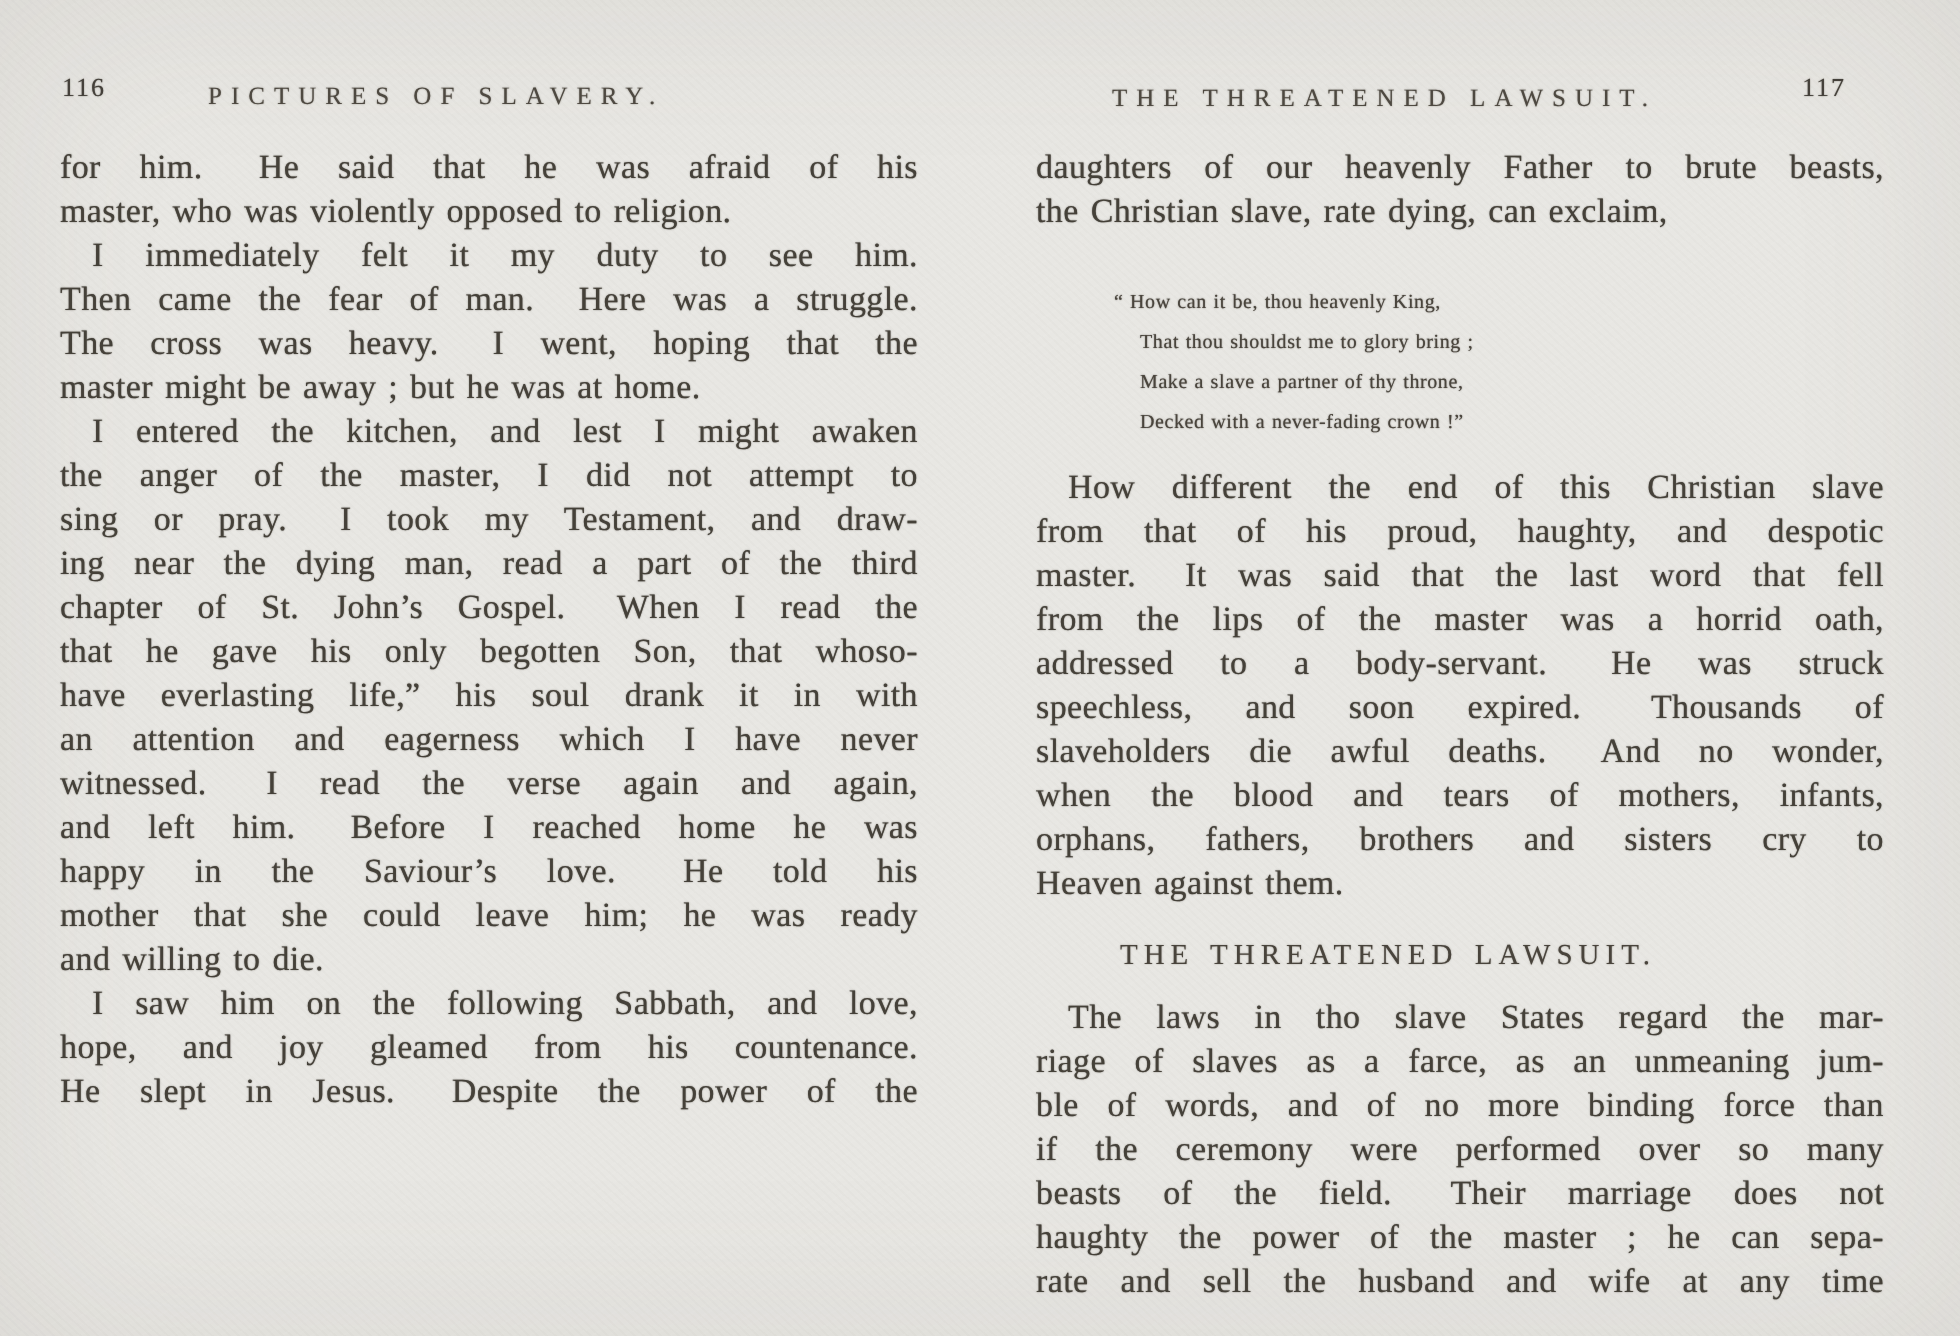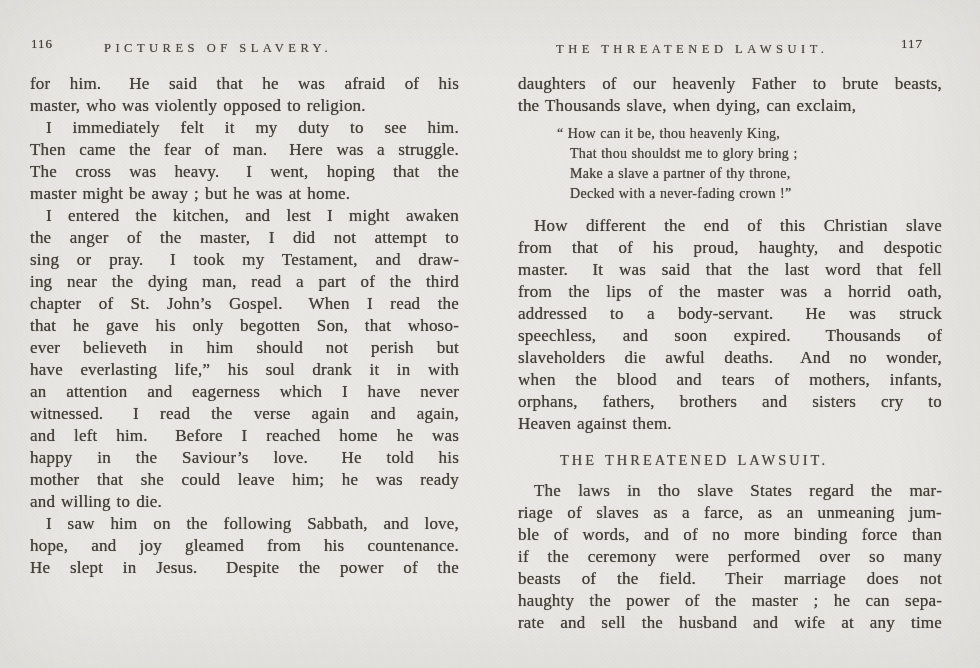--- a/index.html
+++ b/index.html
@@ -31,21 +31,21 @@
     text-shadow:0 0 0.7px rgba(68,64,56,0.85);
   }
   #left-col{left:30px;top:73px;width:429px;}
   #right-col{left:518px;top:73px;width:424px;}
   .line{
     line-height:22px;text-align:justify;text-align-last:justify;
   }
   .line.ragged{text-align-last:left;}
   .line.indent{text-indent:16px;}
   .poem{
-    font-size:14px;padding-left:52px;margin-top:7px;
+    font-size:10px;padding-left:52px;margin-top:25px;
     word-spacing:0.5px;letter-spacing:0.3px;color:#4a453d;
   }
   .poem .line{line-height:20px;text-align:left;text-align-last:auto;}
   .poem .line:first-child{margin-left:-13px;}
   .body-block{margin-top:11px;}
   .section-heading{
     font-size:14.5px;font-weight:normal;letter-spacing:3px;
     text-align:center;margin:14px 72px 0 0;line-height:22px;color:#49443c;
     text-shadow:0 0 0.8px rgba(80,74,64,0.6);
   }
@@ -65,42 +65,41 @@
         <div class="line indent">I immediately felt it my duty to see him.</div>
         <div class="line">Then came the fear of man.  Here was a struggle.</div>
         <div class="line">The cross was heavy.  I went, hoping that the</div>
         <div class="line ragged">master might be away ; but he was at home.</div>
         <div class="line indent">I entered the kitchen, and lest I might awaken</div>
         <div class="line">the anger of the master, I did not attempt to</div>
         <div class="line">sing or pray.  I took my Testament, and draw-</div>
         <div class="line">ing near the dying man, read a part of the third</div>
         <div class="line">chapter of St. John’s Gospel.  When I read the</div>
         <div class="line">that he gave his only begotten Son, that whoso-</div>
-        <div class="line">ever believeth in him should not perish but</div>
         <div class="line">have everlasting life,” his soul drank it in with</div>
         <div class="line">an attention and eagerness which I have never</div>
         <div class="line">witnessed.  I read the verse again and again,</div>
         <div class="line">and left him.  Before I reached home he was</div>
         <div class="line">happy in the Saviour’s love.  He told his</div>
         <div class="line">mother that she could leave him; he was ready</div>
         <div class="line ragged">and willing to die.</div>
         <div class="line indent">I saw him on the following Sabbath, and love,</div>
         <div class="line">hope, and joy gleamed from his countenance.</div>
         <div class="line">He slept in Jesus.  Despite the power of the</div>
       </div>
   </div>
 
   <div>
     <div class="head" style="left:556px;top:42px;">THE THREATENED LAWSUIT.</div>
     <div class="pagenum" style="left:901px;top:36px;">117</div>
 
     <div class="col" id="right-col">
       <div>
           <div class="line">daughters of our heavenly Father to brute beasts,</div>
-          <div class="line ragged">the Thousands slave, when dying, can exclaim,</div>
+          <div class="line ragged">the Christian slave, rate dying, can exclaim,</div>
         </div>
       <div class="poem">
           <div class="line ragged">“ How can it be, thou heavenly King,</div>
           <div class="line ragged">That thou shouldst me to glory bring ;</div>
           <div class="line ragged">Make a slave a partner of thy throne,</div>
           <div class="line ragged">Decked with a never-fading crown !”</div>
         </div>
       <div class="body-block">
           <div class="line indent">How different the end of this Christian slave</div>
           <div class="line">from that of his proud, haughty, and despotic</div>

